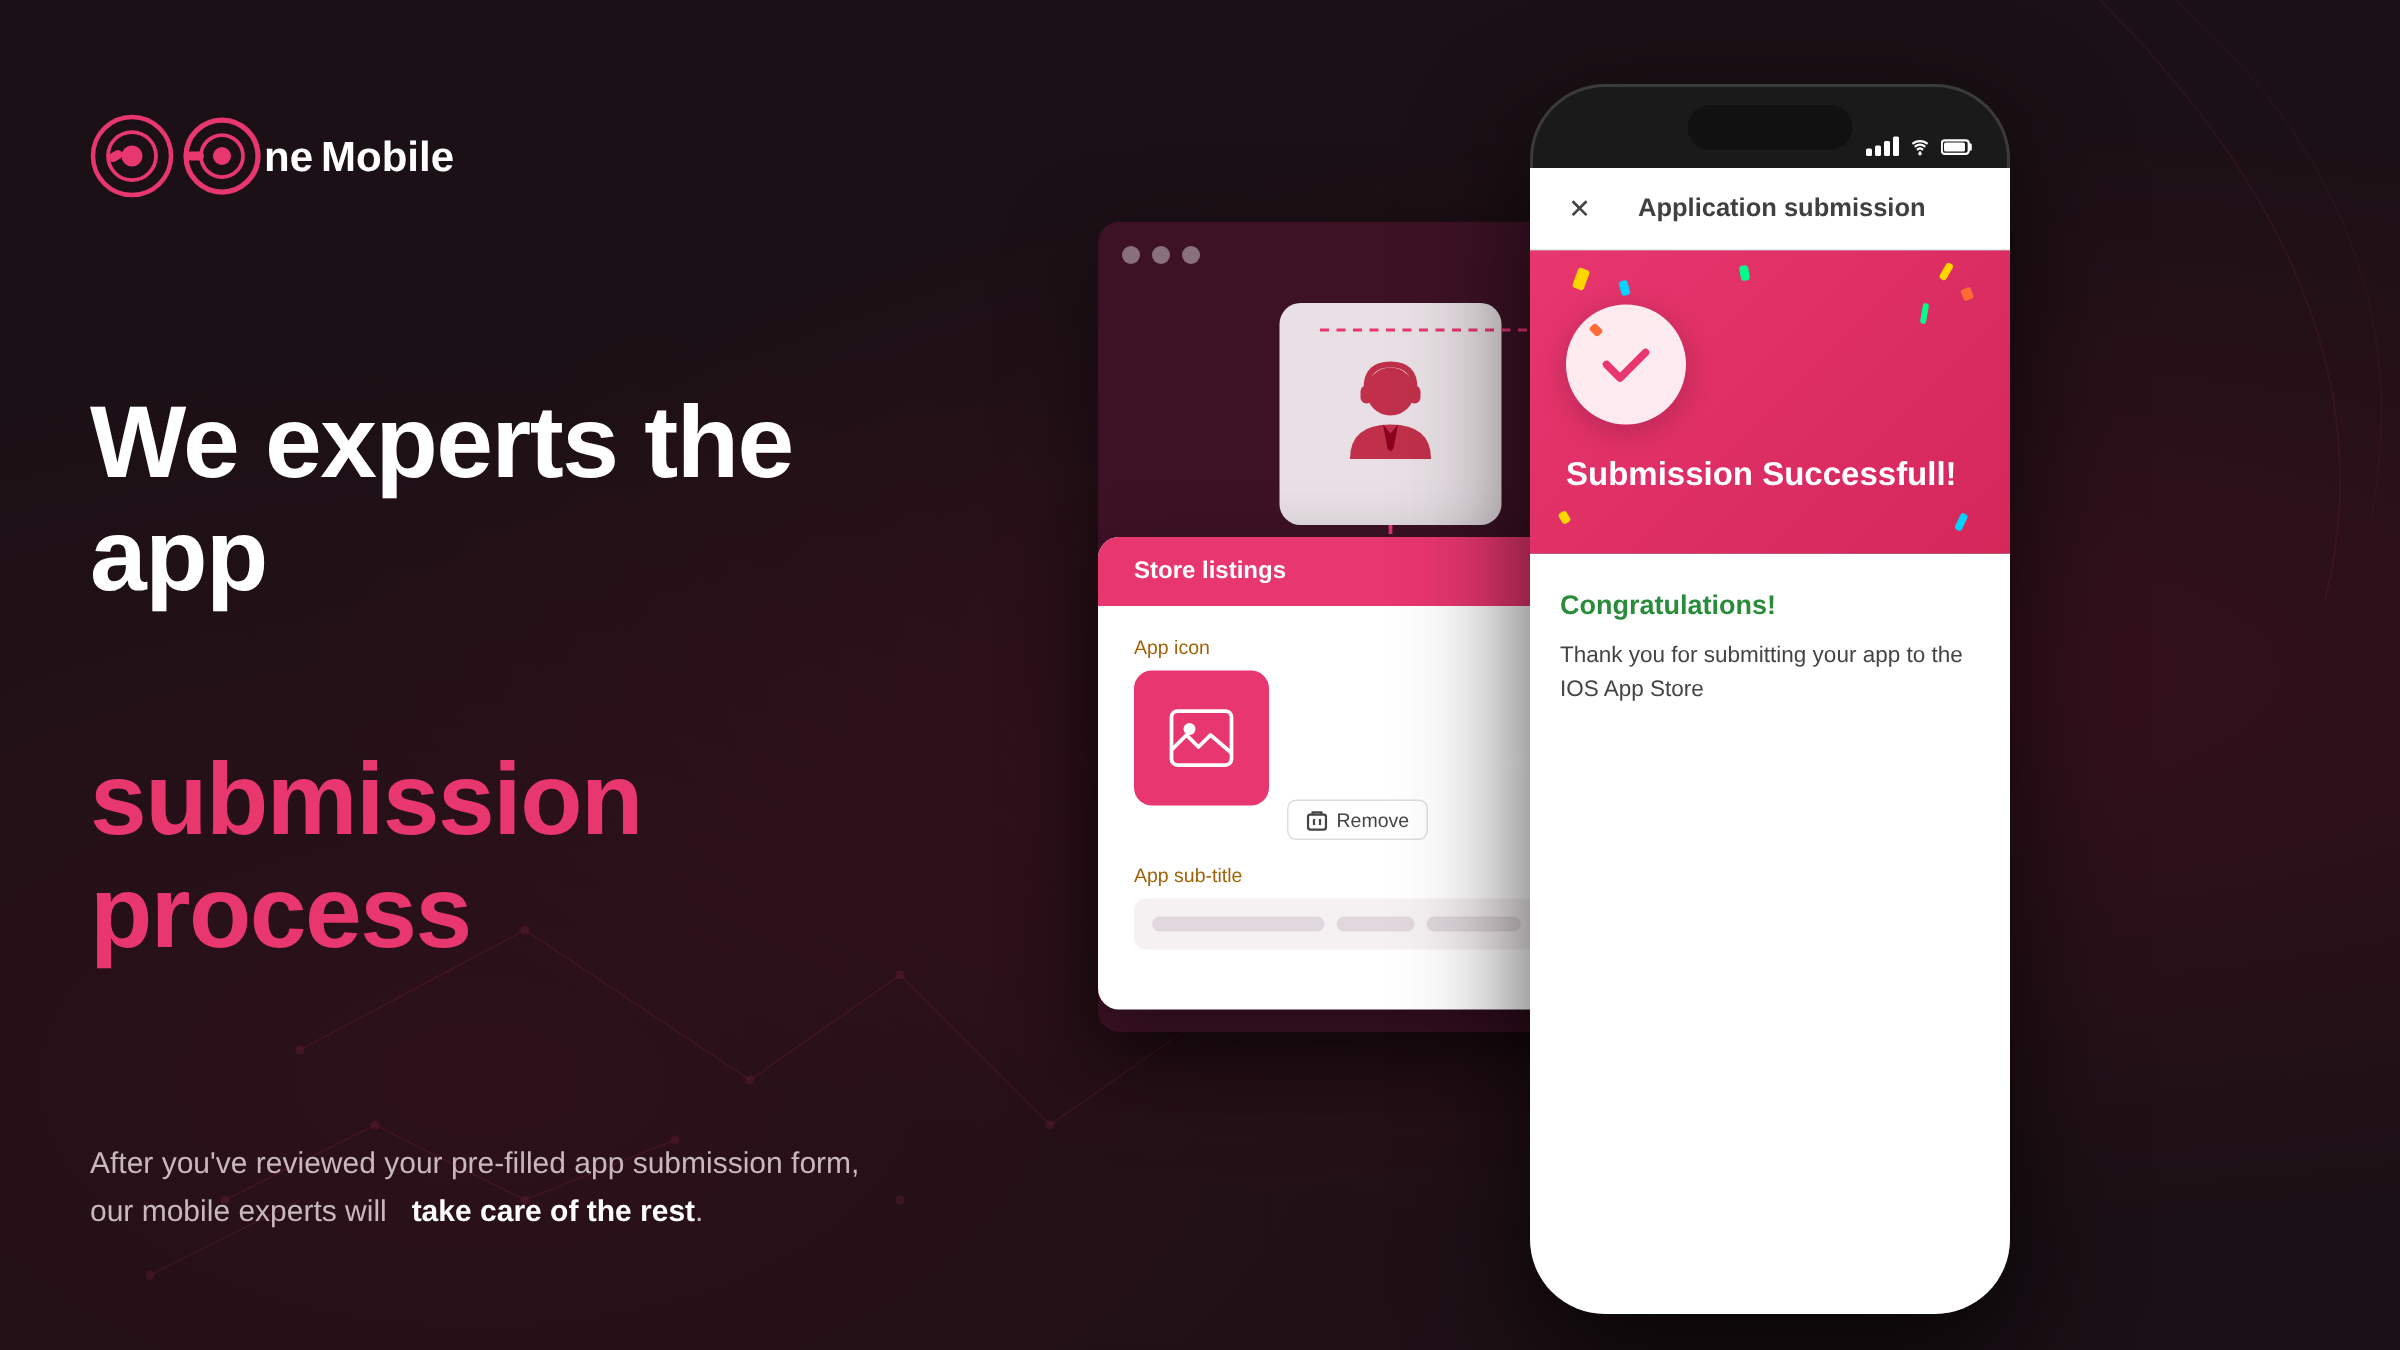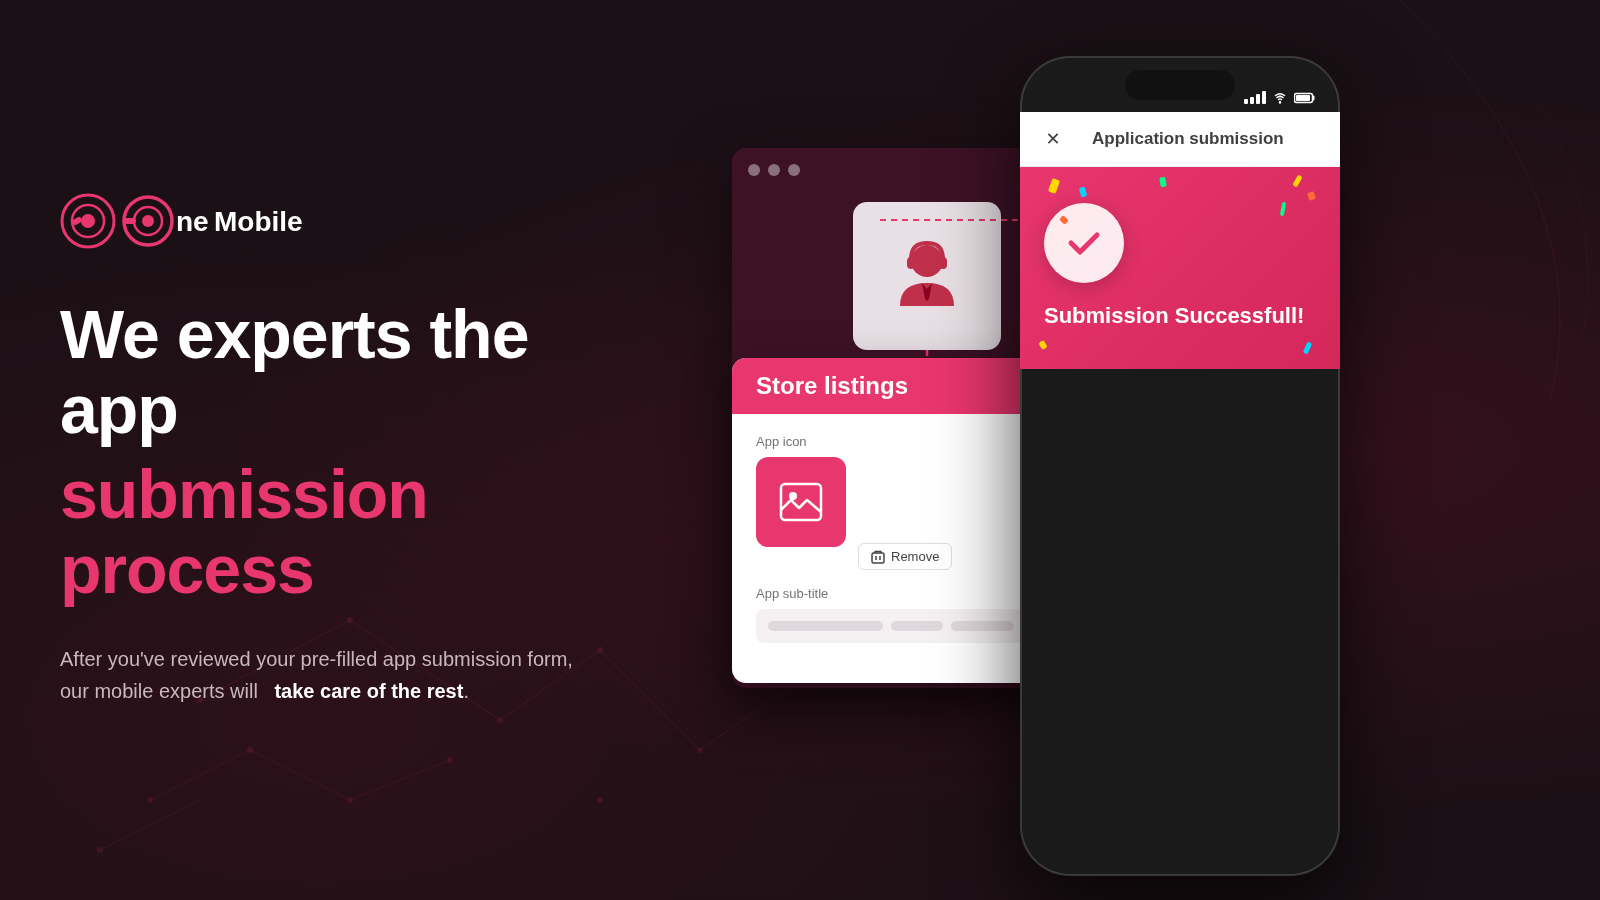--- a/index.html
+++ b/index.html
@@ -24,22 +24,22 @@
 
     
     .left-content {
       position: absolute;
       top: 0;
       left: 0;
       width: 680px;
       height: 900px;
       display: flex;
       flex-direction: column;
-      justify-content: center;
-      padding: 96px 60px;
+      justify-content: space-between;
+      padding: 76px 60px;
     }
 
     .logo {
       display: flex;
       align-items: center;
       margin-bottom: 48px;
     }
 
     .logo-icon {
       width: 56px;
@@ -146,32 +146,32 @@
       left: 52px;
       width: 360px;
       background: white;
       border-radius: 14px;
       padding: 24px;
       box-shadow: 0 16px 48px rgba(0,0,0,0.4);
       z-index: 4;
     }
 
     .store-listings-title {
-      font-size: 24px;
+      font-size: 16px;
       font-weight: 700;
       color: white;
       background: #e8366e;
       margin: -24px -24px 20px -24px;
       padding: 14px 24px;
       border-radius: 14px 14px 0 0;
     }
 
     .field-label {
       font-size: 13px;
-      color: #737373;
+      color: #a16207;
       margin-bottom: 8px;
       font-weight: 500;
     }
 
     .app-icon-upload {
       width: 90px;
       height: 90px;
       background: #e8366e;
       border-radius: 12px;
       display: flex;
@@ -565,15 +565,19 @@
       <div class="confetti-item" style="width:6px;height:10px;background:#00FF88;top:10px;left:140px;transform:rotate(-10deg);"></div>
 
       <div class="checkmark-circle">
         <svg width="42" height="42" viewBox="0 0 42 42">
           <path d="M8 21 L17 30 L34 13" stroke="#e8366e" stroke-width="5" fill="none" stroke-linecap="round" stroke-linejoin="round"></path>
         </svg>
       </div>
       <div class="success-text">Submission Successfull!</div>
     </div>
 
+    <div class="phone-body">
+      <div class="congrats-title">Congratulations!</div>
+      <div class="congrats-text">Thank you for submitting your app to the IOS App Store</div>
+    </div>
   </div>
 
 </div>
 
 </body></html>

